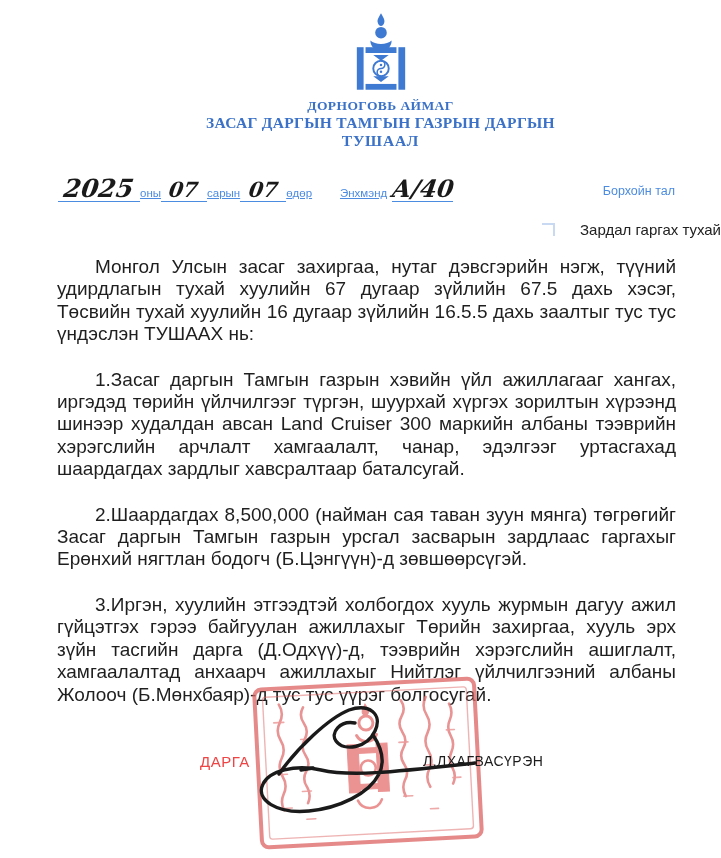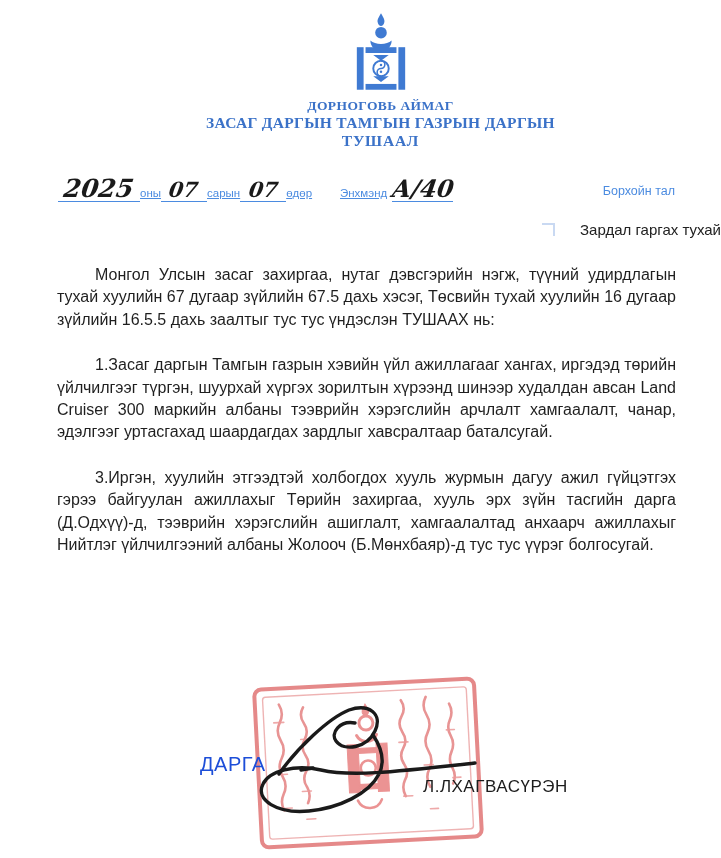--- a/index.html
+++ b/index.html
@@ -32,26 +32,26 @@
   .w-no{min-width:58px;}
 
   
   .doc-title{position:absolute;top:221px;left:0;width:100%;text-align:right;
              font-size:15px;color:#222;}
   .corner-mark{position:absolute;top:223px;left:542px;width:11px;height:11px;
                border-top:2px solid #c9d9f2;border-right:2px solid #c9d9f2;}
 
   
   .body-text{position:absolute;top:256px;left:57px;width:619px;}
-  .body-text p{margin:8px 0 23px 0;font-size:16px;line-height:22.4px;
+  .body-text p{margin:0 0 23px 0;font-size:19px;line-height:22.4px;
                text-align:justify;text-indent:38px;color:#1f1f1f;}
 
   
-  .sign-position{position:absolute;top:753px;left:200px;font-size:20px;letter-spacing:.5px;color:#1d4ed8;}
-  .sign-name{position:absolute;top:753px;left:423px;font-size:17px;letter-spacing:.5px;color:#1c1c1c;margin-top:24px;}
+  .sign-position{position:absolute;top:753px;left:200px;font-size:15px;letter-spacing:.5px;color:#ef4444;}
+  .sign-name{position:absolute;top:753px;left:423px;font-size:14px;letter-spacing:.5px;color:#1c1c1c;}
   .stamp{position:absolute;left:252px;top:678px;transform:rotate(-3deg);opacity:.88;}
   .signature{position:absolute;left:243px;top:690px;}
 </style>
 </head>
 <body>
 
 <div class="page">
 
   <div class="header">
     <svg class="soyombo" width="58" height="82" viewBox="0 0 60 84">
@@ -86,20 +86,21 @@
     </div>
     <div class="dl-loc">Борхойн тал</div>
   </div>
 
   <div class="doc-title">Зардал гаргах тухай</div>
   <span class="corner-mark"></span>
 
   <div class="body-text">
     <p>Монгол Улсын засаг захиргаа, нутаг дэвсгэрийн нэгж, түүний удирдлагын тухай хуулийн 67 дугаар зүйлийн 67.5 дахь хэсэг, Төсвийн тухай хуулийн 16 дугаар зүйлийн 16.5.5 дахь заалтыг тус тус үндэслэн ТУШААХ нь:</p>
     <p>1.Засаг даргын Тамгын газрын хэвийн үйл ажиллагааг хангах, иргэдэд төрийн үйлчилгээг түргэн, шуурхай хүргэх зорилтын хүрээнд шинээр худалдан авсан Land Cruiser 300 маркийн албаны тээврийн хэрэгслийн арчлалт хамгаалалт, чанар, эдэлгээг уртасгахад шаардагдах зардлыг хавсралтаар баталсугай.</p>
+    <p>2.Шаардагдах 8,500,000 (найман сая таван зуун мянга) төгрөгийг Засаг даргын Тамгын газрын урсгал засварын зардлаас гаргахыг Ерөнхий нягтлан бодогч (Б.Цэнгүүн)-д зөвшөөрсүгэй.</p>
     <p>3.Иргэн, хуулийн этгээдтэй холбогдох хууль журмын дагуу ажил гүйцэтгэх гэрээ байгуулан ажиллахыг Төрийн захиргаа, хууль эрх зүйн тасгийн дарга (Д.Одхүү)-д, тээврийн хэрэгслийн ашиглалт, хамгаалалтад анхаарч ажиллахыг Нийтлэг үйлчилгээний албаны Жолооч (Б.Мөнхбаяр)-д тус тус үүрэг болгосугай.</p>
   </div>
 
   <svg class="stamp" width="232" height="170" viewBox="0 0 232 170">
     <g fill="none" stroke="#dc6262" stroke-linecap="round">
       <rect x="6" y="6" width="220" height="158" rx="7" stroke-width="4" opacity=".85"></rect>
       <rect x="14" y="14" width="204" height="142" rx="3" stroke-width="1.4" opacity=".55"></rect>
 
       <g stroke="#e27878" stroke-width="2.6" opacity=".9">
         <path d="M30 22 q5 9 0 18 q-5 9 0 18 q5 9 0 18 q-5 9 0 18 q5 9 0 18 q-4 8 0 16"></path>

